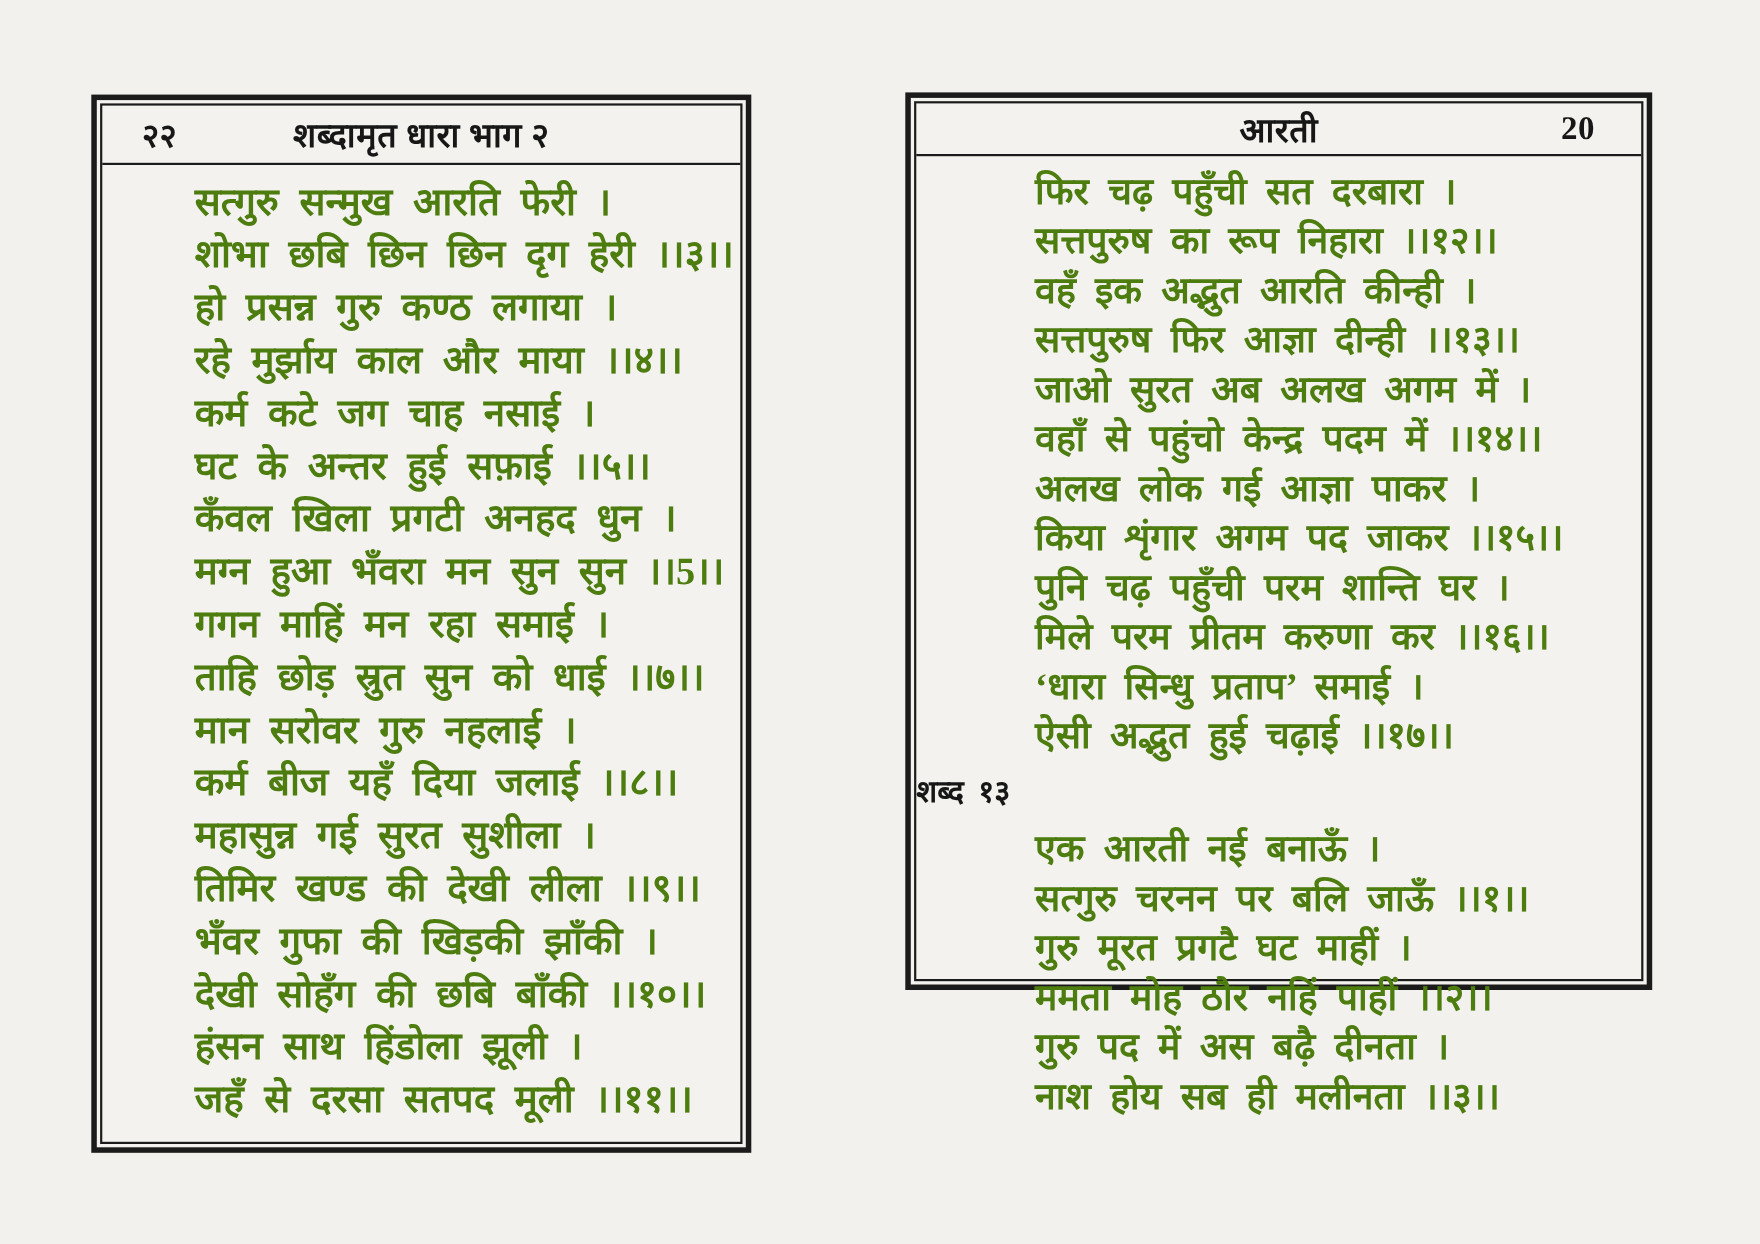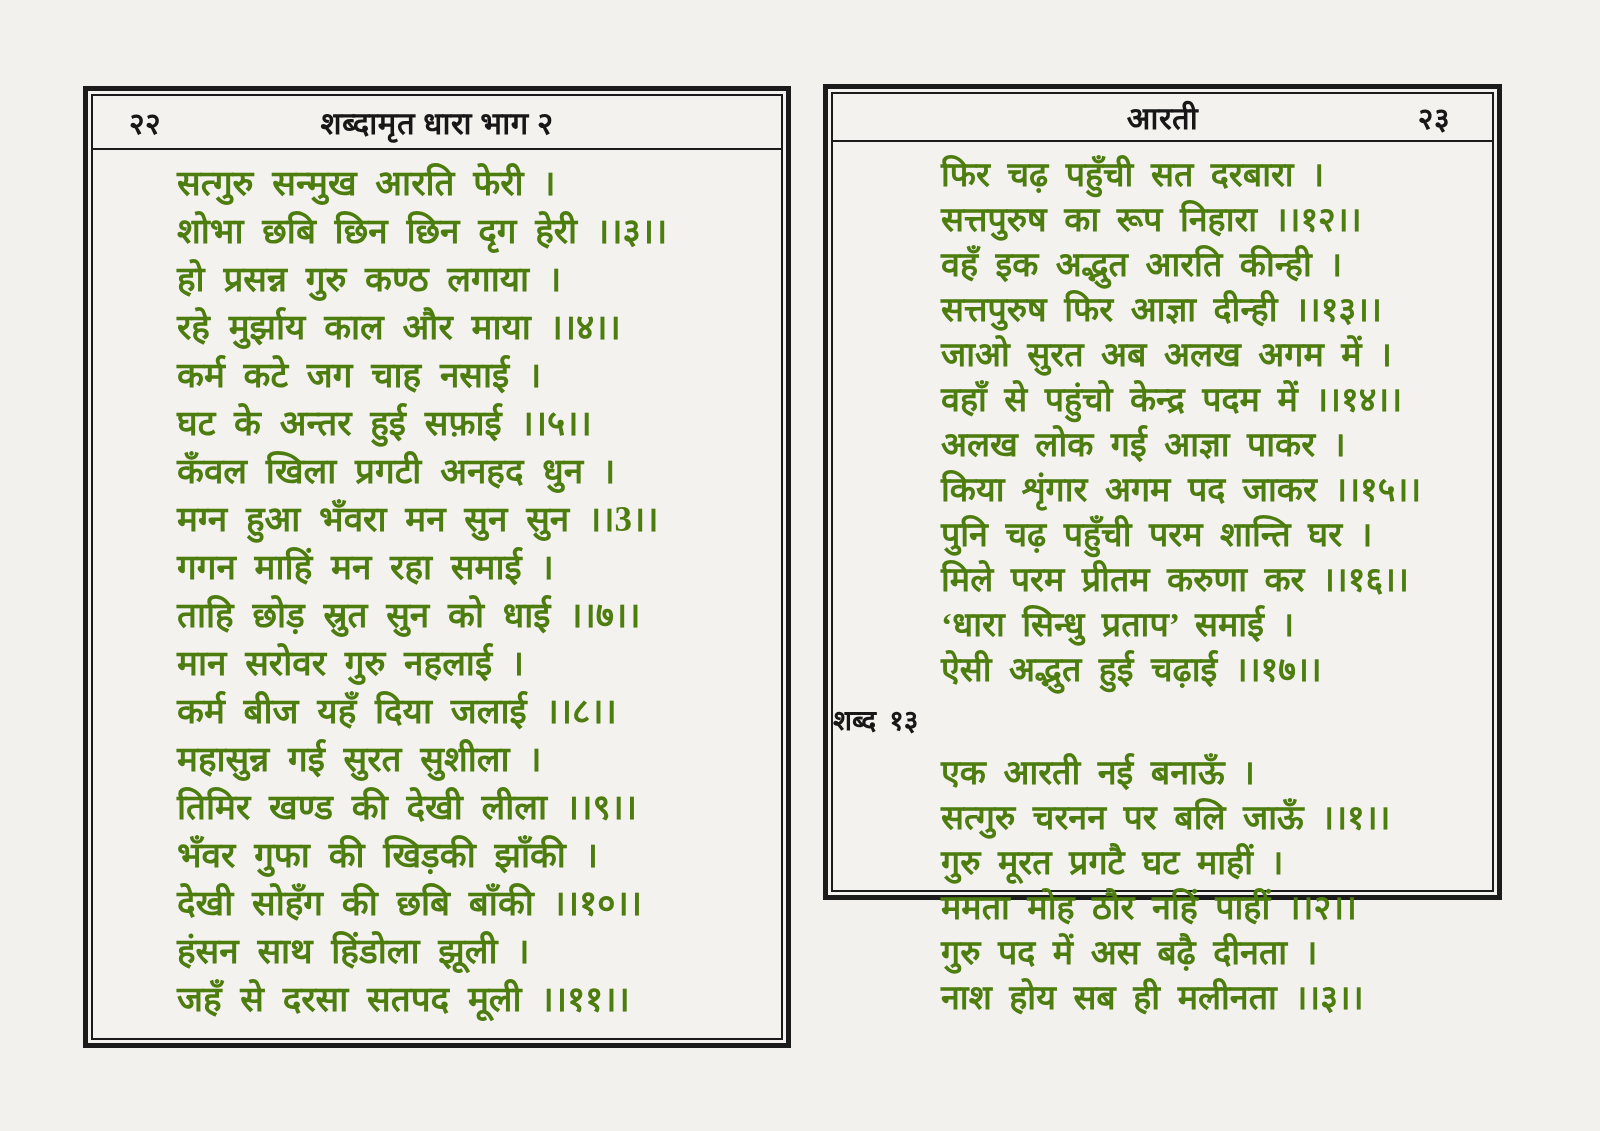--- a/index.html
+++ b/index.html
@@ -14,21 +14,21 @@
     font-family: "Liberation Serif", "DejaVu Serif", serif;
     color: #171717;
     overflow: hidden;
   }
   .page {
     position: absolute;
     box-sizing: border-box;
     border: 5px solid #1b1b1b;
     background: #f3f2ee;
   }
-  .page-left  { left: 83px;  top: 86px; width: 708px; height: 962px; }
+  .page-left  { left: 83px;  top: 86px; width: 600px; height: 962px; }
   .page-right { left: 823px; top: 84px; width: 679px; height: 816px; }
   .page-inner {
     position: absolute;
     inset: 3px;
     border: 2px solid #1b1b1b;
     box-sizing: border-box;
   }
   .page-header {
     position: relative;
     border-bottom: 2px solid #1b1b1b;
@@ -89,40 +89,40 @@
       <span>शब्दामृत धारा भाग २</span>
     </div>
     <div class="page-body">
       <div class="verse-line">सत्गुरु  सन्मुख  आरति  फेरी ।</div>
       <div class="verse-line">शोभा छबि छिन छिन दृग हेरी ।।३।।</div>
       <div class="verse-line">हो  प्रसन्न  गुरु  कण्ठ  लगाया ।</div>
       <div class="verse-line">रहे  मुर्झाय  काल  और  माया ।।४।।</div>
       <div class="verse-line">कर्म  कटे  जग  चाह  नसाई ।</div>
       <div class="verse-line">घट  के  अन्तर  हुई  सफ़ाई ।।५।।</div>
       <div class="verse-line">कँवल खिला प्रगटी अनहद धुन ।</div>
-      <div class="verse-line">मग्न हुआ भँवरा मन सुन सुन ।।3।।</div>
+      <div class="verse-line">मग्न हुआ भँवरा मन सुन सुन ।।5।।</div>
       <div class="verse-line">गगन  माहिं  मन  रहा  समाई ।</div>
       <div class="verse-line">ताहि छोड़ स्रुत सुन को धाई ।।७।।</div>
       <div class="verse-line">मान  सरोवर  गुरु  नहलाई ।</div>
       <div class="verse-line">कर्म  बीज  यहँ  दिया  जलाई ।।८।।</div>
       <div class="verse-line">महासुन्न  गई  सुरत  सुशीला ।</div>
       <div class="verse-line">तिमिर  खण्ड  की  देखी  लीला ।।९।।</div>
       <div class="verse-line">भँवर गुफा की खिड़की झाँकी ।</div>
       <div class="verse-line">देखी  सोहँग  की  छबि  बाँकी ।।१०।।</div>
       <div class="verse-line">हंसन  साथ  हिंडोला  झूली ।</div>
       <div class="verse-line">जहँ से  दरसा  सतपद  मूली ।।११।।</div>
     </div>
   </div>
 </div>
 
 <div class="page page-right">
   <div class="page-inner">
     <div class="page-header">
       <span>आरती</span>
-      <span class="page-number pos-right">२३</span>
+      <span class="page-number pos-right">20</span>
     </div>
     <div class="page-body">
       <div class="verse-line">फिर  चढ़  पहुँची  सत  दरबारा ।</div>
       <div class="verse-line">सत्तपुरुष  का  रूप  निहारा ।।१२।।</div>
       <div class="verse-line">वहँ  इक  अद्भुत  आरति  कीन्ही ।</div>
       <div class="verse-line">सत्तपुरुष  फिर  आज्ञा  दीन्ही ।।१३।।</div>
       <div class="verse-line">जाओ सुरत अब अलख अगम में ।</div>
       <div class="verse-line">वहाँ  से  पहुंचो  केन्द्र  पदम  में ।।१४।।</div>
       <div class="verse-line">अलख  लोक  गई  आज्ञा  पाकर ।</div>
       <div class="verse-line">किया शृंगार अगम  पद जाकर ।।१५।।</div>

